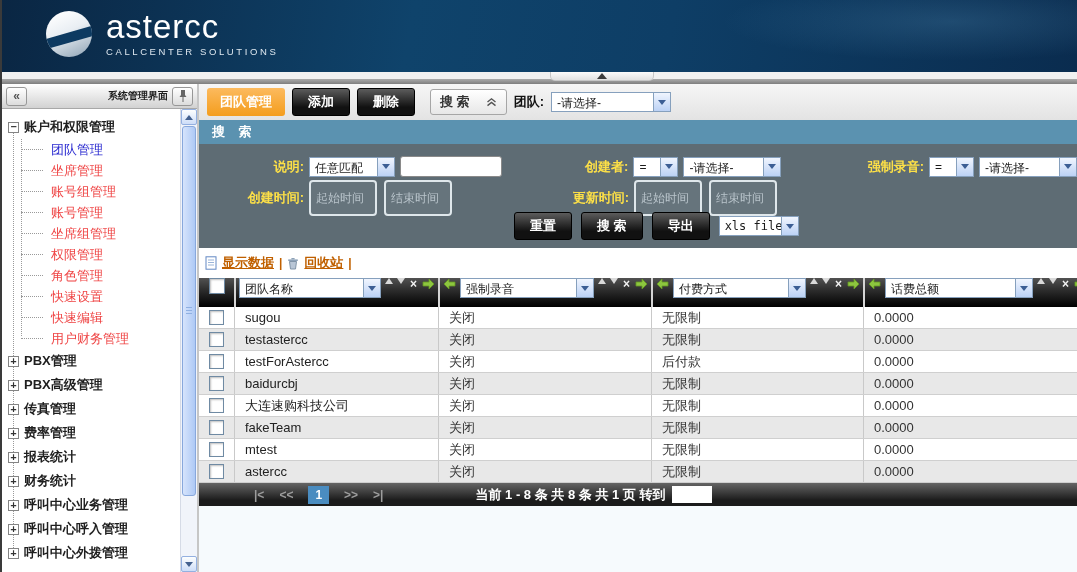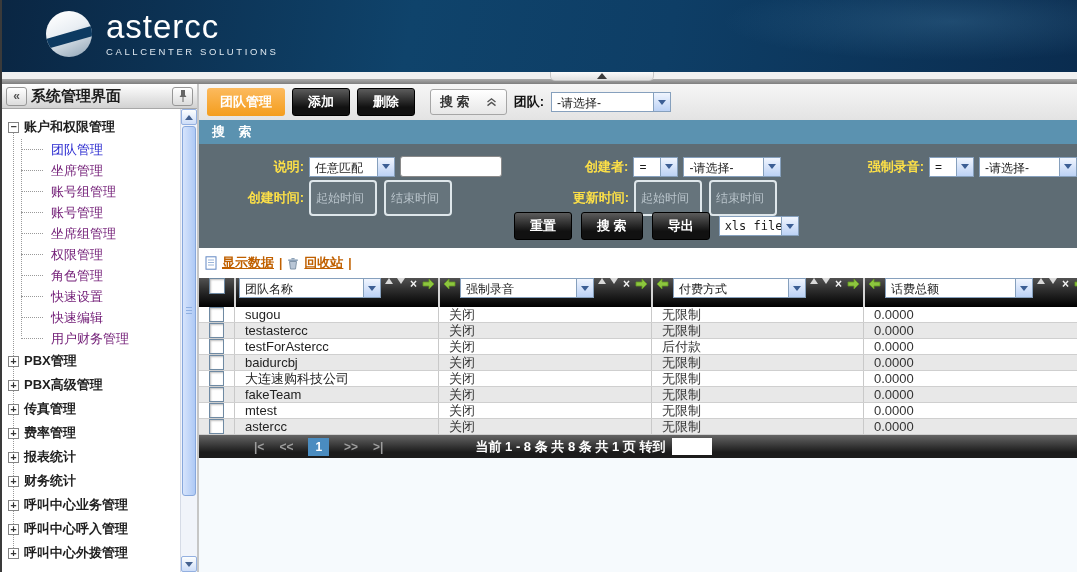--- a/index.html
+++ b/index.html
@@ -31,30 +31,30 @@
 
   
   .bodyrow { flex:1; display:flex; min-height:0; }
 
   
   .sidebar { width:197px; flex:0 0 auto; background:#fff; border-right:2px solid #c6c6c6; display:flex; flex-direction:column; }
   .sb-header { height:25px; flex:0 0 auto; background:linear-gradient(#ffffff,#d2d2d2); border-bottom:1px solid #a8a8a8;
     display:flex; align-items:center; padding:0 4px; gap:4px; }
   .sb-sqbtn { width:21px; height:19px; border:1px solid #979797; border-radius:3px; background:linear-gradient(#ffffff,#dcdcdc);
     display:flex; align-items:center; justify-content:center; color:#555; font-weight:bold; font-size:12px; line-height:1; }
-  .sb-title { flex:1; text-align:left; font-weight:bold; font-size:15px; color:#1d1d1d; }
+  .sb-title { flex:1; text-align:right; font-weight:bold; font-size:10px; color:#1d1d1d; }
   .sb-body { flex:1; display:flex; min-height:0; }
   .tree { flex:1; position:relative; padding:6px 0 0 6px; overflow:hidden; font-size:13px; }
   .tree::before { content:""; position:absolute; left:11px; top:14px; bottom:14px; border-left:1px dotted #9a9a9a; }
   .tnode { display:flex; align-items:center; height:24px; font-weight:bold; color:#1f1f1f; position:relative; z-index:1; }
   .tbox { width:11px; height:11px; border:1px solid #848484; background:#fff; margin-right:5px; flex:0 0 auto;
     display:flex; align-items:center; justify-content:center; font:bold 10px/1 "DejaVu Sans Mono", monospace; color:#333; }
   .kids { position:relative; }
   .kids::before { content:""; position:absolute; left:13px; top:0; height:197px; border-left:1px dotted #9a9a9a; }
-  .tchild { height:21px; display:flex; align-items:center; padding-left:43px; color:#701a75; position:relative; }
+  .tchild { height:21px; display:flex; align-items:center; padding-left:43px; color:#ef4444; position:relative; }
   .tchild::before { content:""; position:absolute; left:13px; top:10px; width:22px; border-top:1px dotted #9a9a9a; }
   .tchild.selected { color:#2a2ad0; }
 
   
   .sb-scroll { width:17px; flex:0 0 auto; background:#f1f4fa; border-left:1px solid #d6dbe6; display:flex; flex-direction:column; }
   .sb-arrowbtn { height:16px; flex:0 0 auto; background:linear-gradient(#fdfefe,#cdddf8); border:1px solid #94b0e0; border-radius:2px;
     display:flex; align-items:center; justify-content:center; }
   .sb-arrowbtn .up { width:0; height:0; border-left:4px solid transparent; border-right:4px solid transparent; border-bottom:5px solid #44618f; }
   .sb-arrowbtn .down { width:0; height:0; border-left:4px solid transparent; border-right:4px solid transparent; border-top:5px solid #44618f; }
   .sb-thumb { margin:1px; height:370px; flex:0 0 auto; border:1px solid #88a8dc; border-radius:3px;
@@ -108,21 +108,21 @@
   .thead { height:29px; flex:0 0 auto; background:linear-gradient(#525252 0%,#2a2a2a 45%,#000 100%); }
   .th { display:flex; align-items:flex-start; gap:4px; padding:0 3px; border-left:2px solid #d4d4d4; }
   .th.first { border-left:none; justify-content:center; }
   .cb { width:15px; height:15px; background:#fff; border:1px solid #6f8aa3; box-shadow:inset 1px 1px 2px rgba(0,0,0,.25); }
   .cb.hd { width:16px; height:16px; }
   .tri-asc { width:0; height:0; border-left:4px solid transparent; border-right:4px solid transparent; border-bottom:6px solid #d9d9d9; }
   .tri-desc { width:0; height:0; border-left:4px solid transparent; border-right:4px solid transparent; border-top:6px solid #d9d9d9; }
   .x-ico { color:#f2f2f2; font-weight:bold; font-size:12px; line-height:1; padding:0 1px; }
   .garr { display:flex; align-items:center; }
 
-  .trow { height:16px; background:#fff; border-bottom:1px solid #cfcfcf; }
+  .trow { height:22px; background:#fff; border-bottom:1px solid #cfcfcf; }
   .trow.alt { background:#e8e8e8; }
   .td { display:flex; align-items:center; padding-left:10px; font-size:13px; color:#333; border-left:1px solid #c9c9c9; overflow:hidden; }
   .td.first { border-left:none; justify-content:center; padding-left:0; }
   .td.name { color:#222; }
 
   
   .pager { height:23px; flex:0 0 auto; background:linear-gradient(#656565,#1b1b1b 75%); display:flex; align-items:center; }
   .pg-nav { margin-left:55px; display:flex; align-items:center; gap:15px; color:#9d9d9d; font-weight:bold; font-size:12px; }
   .pg-cur { background:#4a8cc0; color:#fff; padding:2px 7px; font-weight:bold; }
   .pg-summary { margin-left:92px; color:#fff; font-weight:bold; font-size:13px; }

